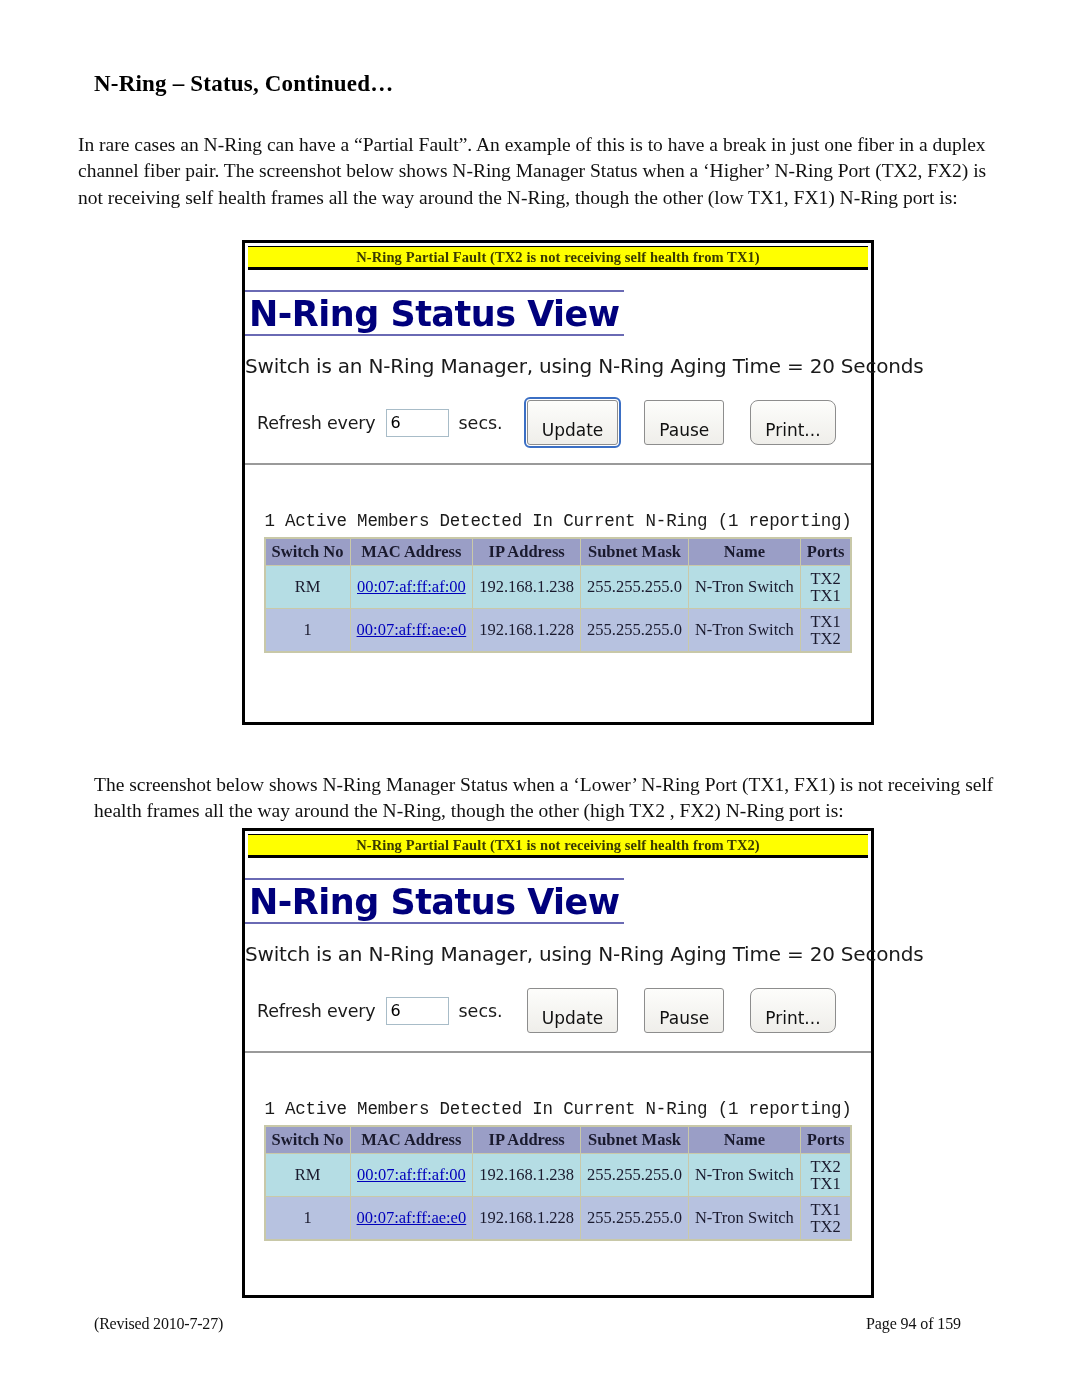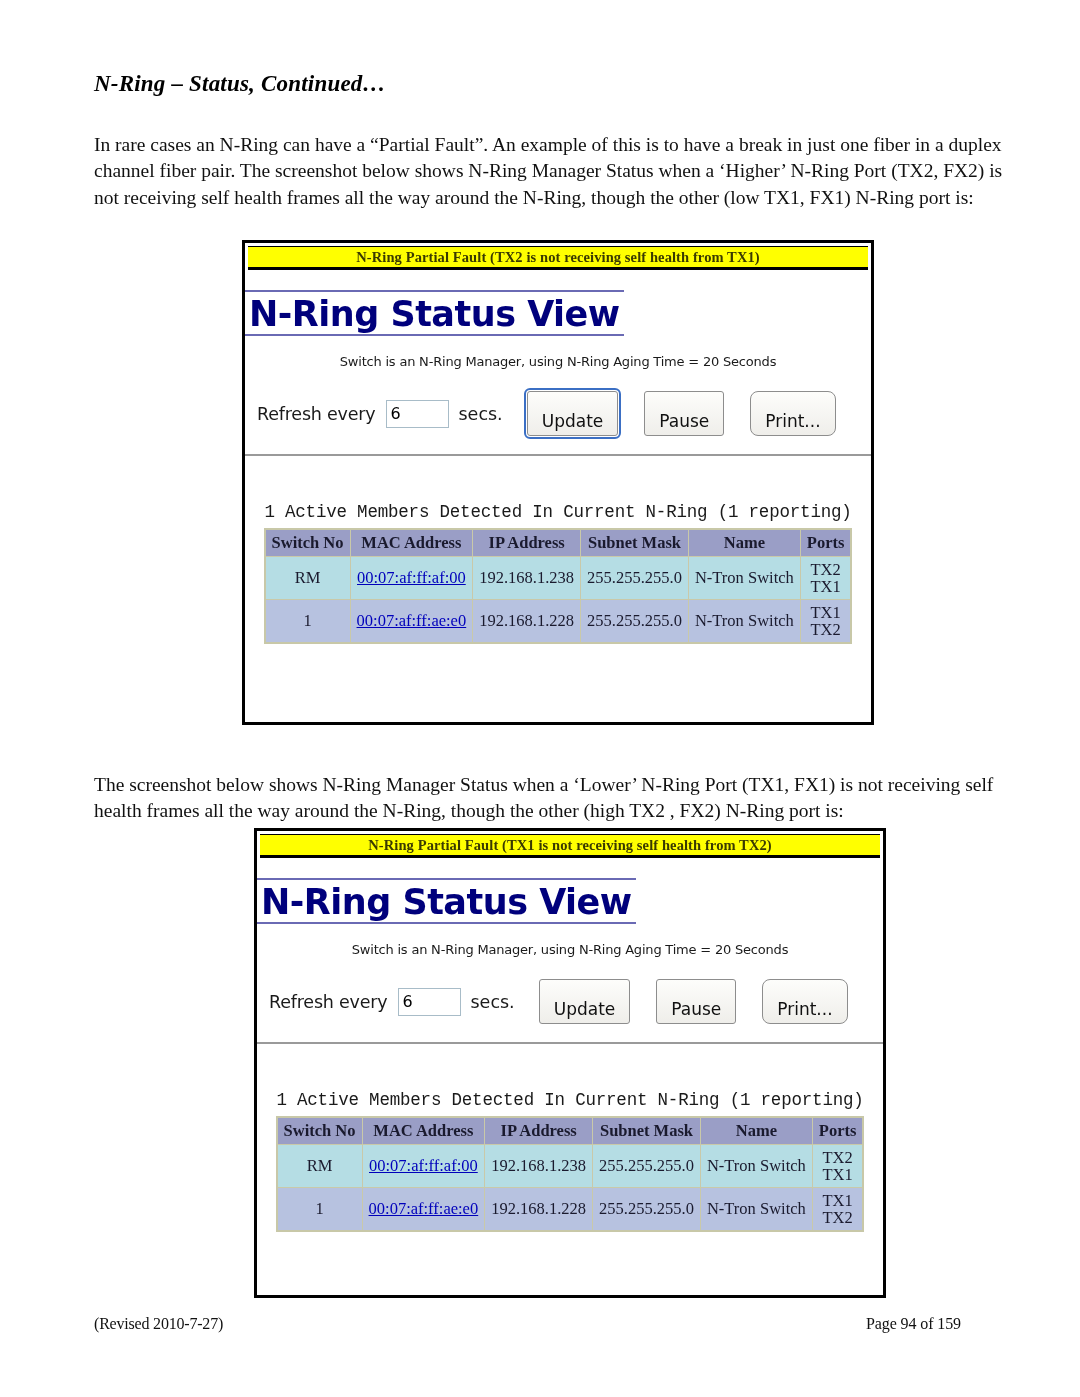--- a/index.html
+++ b/index.html
@@ -26,44 +26,43 @@
   
   .doc-title {
     position: absolute;
     left: 94px;
     top: 56px;
     font-family: "Liberation Serif", serif;
     font-weight: bold;
     font-size: 23px;
     letter-spacing: 0.2px;
     white-space: nowrap;
-    font-style: italic;
   }
 
   
   .para {
     position: absolute;
     font-family: "Liberation Serif", serif;
     font-size: 19.5px;
     line-height: 26.5px;
     text-align: left;
     color: #111;
   }
-  #para-1 { left: 94px; top: 112px; width: 925px; }
+  #para-1 { left: 78px; top: 112px; width: 925px; }
   #para-2 { left: 94px; top: 752px; width: 925px; }
 
   
   .shot {
     position: absolute;
     box-sizing: border-box;
     border: 3px solid #000000;
     background: #ffffff;
   }
   #shot-1 { left: 242px; top: 240px; width: 632px; height: 485px; }
-  #shot-2 { left: 254px; top: 828px; width: 632px; height: 470px; }
+  #shot-2 { left: 242px; top: 828px; width: 632px; height: 470px; }
 
   .shot-banner {
     box-sizing: border-box;
     margin: 3px 3px 0 3px;
     height: 24px;
     background: #ffff00;
     border-top: 1px solid #000;
     border-bottom: 3px solid #000;
     display: flex;
     align-items: center;
@@ -98,21 +97,21 @@
     line-height: 40px;
     border-top: 2px solid #6a6ab4;
     border-bottom: 2px solid #6a6ab4;
     padding: 2px 4px 0 4px;
     letter-spacing: -0.5px;
   }
 
   .nr-subtitle {
     text-align: center;
     font-family: "DejaVu Sans", sans-serif;
-    font-size: 13px;
+    font-size: 20px;
     color: #1a1a1a;
     margin-top: 18px;
     letter-spacing: -0.2px;
     white-space: nowrap;
   }
 
   
   .ctrl-row {
     display: flex;
     align-items: center;

